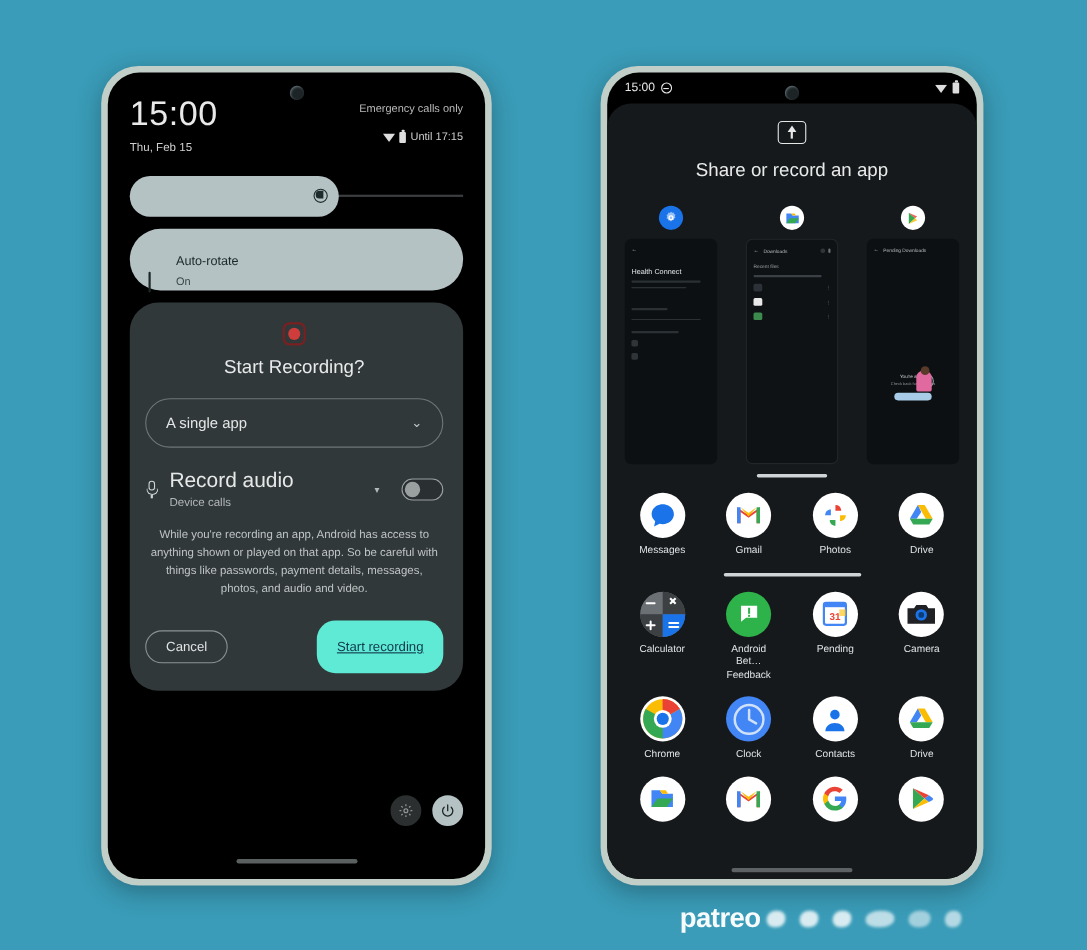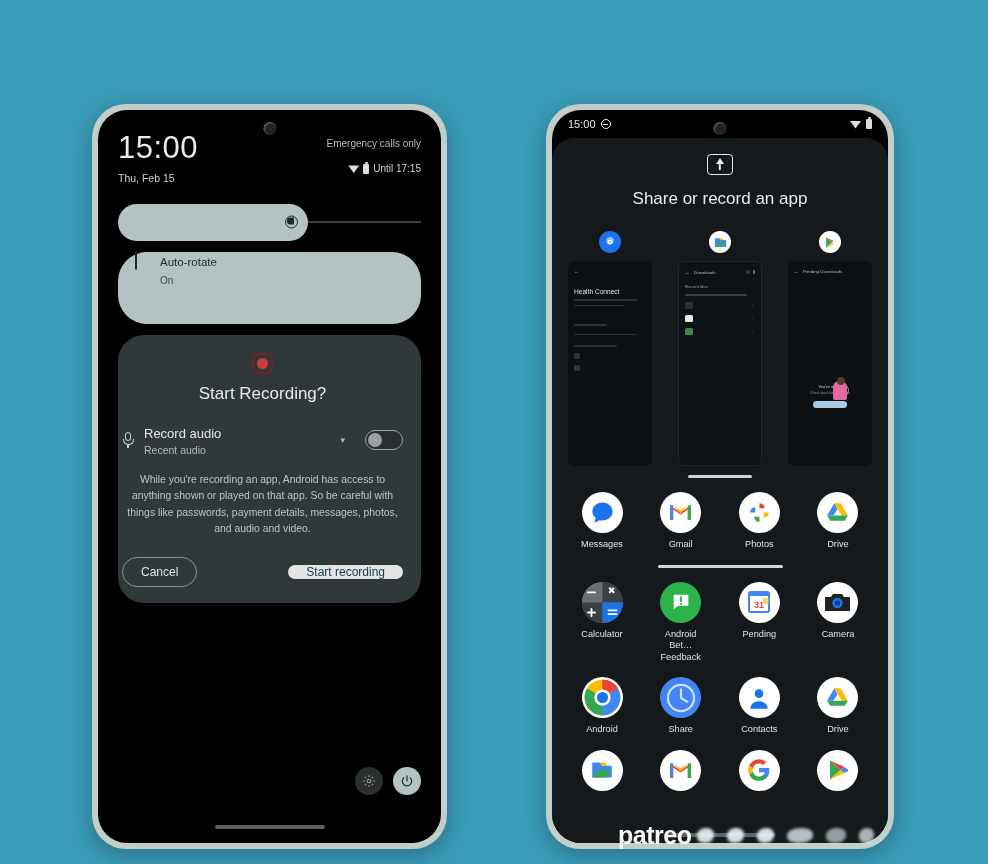--- a/index.html
+++ b/index.html
@@ -10,21 +10,20 @@
   }
   body { background: #3a9cb8; position: relative; }
 
   
   .phone {
     position: absolute;
     border-radius: 34px;
     background: #c2cfc8;
     padding: 6px;
     box-shadow: 0 6px 22px rgba(0,0,0,.28);
-    margin-top: 44px;
   }
   .phone .screen {
     width: 100%; height: 100%;
     background: #000;
     border-radius: 29px;
     overflow: hidden;
     position: relative;
   }
   #phone-left  { left: 92px;  top: 60px;  width: 355px; height: 745px; }
   #phone-right { left: 546px; top: 60px;  width: 348px; height: 745px; }
@@ -58,75 +57,75 @@
   }
   .slider-knob-ic {
     position: absolute; left: 167px; top: 50%; transform: translateY(-50%);
     width: 13px; height: 13px; border-radius: 50%;
     border: 1.6px solid #1d2b2c; background: #b5c2c3;
   }
   .slider-knob-ic::after{ content:""; position:absolute; left:1.4px; top:1.4px; width:6.4px; height:6.4px; background:#1d2b2c; border-radius:50% 0 0 50%;}
 
   .tile-row { display: flex; gap: 10px; margin-top: 11px; }
   .tile {
-    flex: 1; height: 72px; border-radius: 29px;
-    display: flex; align-items: flex-start; gap: 11px; padding: 0 15px;
+    flex: 1; height: 56px; border-radius: 29px;
+    display: flex; align-items: flex-end; gap: 11px; padding: 0 15px;
   }
   .tile.on  { background: #b5c2c3; color: #1c2728; }
   .tile.off { background: #2b2f30; color: #d7dbdb; }
   .tile .t-lbl { font-size: 11.5px; line-height: 1.25; }
   .tile .t-sub { font-size: 10px; opacity: .82; }
   .t-ic { width: 16px; height: 16px; flex: none; position: relative; }
   .ic-rotate { border: 1.4px solid currentColor; border-radius: 3px; width: 10px; height: 14px; margin-left:2px;}
   .ic-qr { width: 15px; height: 15px; position: relative; }
   .ic-qr span { position:absolute; width:5px; height:5px; border:1.4px solid currentColor;}
   .ic-qr span:nth-child(1){left:0;top:0;} .ic-qr span:nth-child(2){right:0;top:0;}
   .ic-qr span:nth-child(3){left:0;bottom:0;} .ic-qr span:nth-child(4){right:0;bottom:0;}
   .chev-r { margin-left:auto; font-size: 12px; opacity:.8; }
 
   
   .dialog {
     margin-top: 11px;
     background: #31383a;
     border-radius: 26px;
-    padding: 18px 18px 16px 4px;
+    padding: 18px 18px 16px 14px;
     text-align: center;
   }
   .rec-badge { width: 21px; height: 21px; margin: 0 auto 10px; position: relative; }
   .rec-badge .b-out { position:absolute; inset:0; border:2px solid #7a2020; border-radius:6px;}
   .rec-badge .b-in  { position:absolute; left:5px; top:5px; width:11px; height:11px; border-radius:50%; background:#cf3c3c;}
   .dlg-title { font-size: 17px; color: #e8eaea; font-weight: 400; margin-bottom: 18px; }
   .dlg-select {
     height: 45px; border: 1px solid #6e7678; border-radius: 23px;
     display: flex; align-items: center; padding: 0 18px;
     color: #e3e6e6; font-size: 13.5px; text-align: left;
   }
   .dlg-select .chev { margin-left: auto; font-size: 12px; color:#c8cccc; }
   .audio-row { display: flex; align-items: center; gap: 10px; margin-top: 20px; text-align: left; }
   .ic-mic { width: 12px; height: 16px; position: relative; flex:none; }
   .ic-mic .m-cap { position:absolute; left:3px; top:0; width:6px; height:9px; border-radius:3px; border:1.3px solid #cfd3d3;}
   .ic-mic .m-arc { position:absolute; left:0.5px; top:7px; width:11px; height:6px; border:1.3px solid #cfd3d3; border-top:none; border-radius:0 0 7px 7px;}
   .ic-mic .m-stem{ position:absolute; left:5.3px; top:13px; width:1.3px; height:3px; background:#cfd3d3;}
-  .audio-txt .a-lbl { font-size: 13px; color: #e6e8e8; }
+  .audio-txt .a-lbl { font-size: 19px; color: #e6e8e8; }
   .audio-txt .a-sub { font-size: 10.5px; color: #b3b8b8; margin-top: 2px; }
   .a-caret { margin-left: auto; font-size: 9px; color:#b3b8b8; }
   .toggle {
     width: 38px; height: 20px; border-radius: 10px;
     background: #2a2f31; border: 1.4px solid #9aa0a0; position: relative; flex:none; margin-left: 10px;
   }
   .toggle .knob { position:absolute; left: 2px; top: 2px; width: 14px; height: 14px; border-radius:50%; background:#9aa0a0;}
   .dlg-body { font-size: 10.4px; line-height: 1.6; color: #bfc4c4; margin-top: 16px; padding: 0 4px; }
   .dlg-actions { display: flex; align-items: center; justify-content: space-between; margin-top: 19px; }
   .btn-cancel {
     border: 1px solid #8b9292; border-radius: 17px; height: 30px; padding: 0 18px;
     display: flex; align-items: center; color: #dfe3e3; font-size: 12px;
   }
   .btn-start {
-    background: #e5e5e5; color: #123a4d; border-radius: 17px; height: 14px; padding: 0 18px;
-    display: flex; align-items: center; font-size: 12px;
+    background: #5eead4; color: #123a4d; border-radius: 17px; height: 48px; padding: 0 18px;
+    display: flex; align-items: center; font-size: 12px; text-decoration: underline;
   }
 
   .qs-foot { position: absolute; right: 20px; bottom: 48px; display: flex; gap: 10px; align-items: center; }
   .foot-btn { width: 28px; height: 28px; border-radius: 50%; display:flex; align-items:center; justify-content:center; }
   .foot-btn.dark { background: #2b2f30; color:#8e9494; }
   .foot-btn.light{ background: #b5c2c3; color:#1c2728; }
   .home-bar {
     position:absolute; left:50%; transform:translateX(-50%); bottom: 14px;
     width: 110px; height: 4px; border-radius: 2px; background:#5a5f60;
   }
@@ -247,30 +246,34 @@
         </div>
       </div>
 
       <div class="dialog">
         <div class="rec-badge">
           <span class="b-out"></span>
             <span class="b-in"></span>
         </div>
         <div class="dlg-title">Start Recording?</div>
 
+        <div class="dlg-select">
+          <span>A single app</span>
+          <span class="chev">⌄</span>
+        </div>
 
         <div class="audio-row">
           <span class="ic-mic">
             <span class="m-cap"></span>
               <span class="m-arc"></span>
               <span class="m-stem"></span>
           </span>
           <span class="audio-txt">
             <span class="a-lbl">Record audio</span>
-            <span class="a-sub" style="display:block">Recent audio</span>
+            <span class="a-sub" style="display:block">Device calls</span>
           </span>
           <span class="a-caret">▾</span>
           <span class="toggle">
               <span class="knob"></span>
             </span>
         </div>
 
         <div class="dlg-body">While you're recording an app, Android has access to anything shown or played on that app. So be careful with things like passwords, payment details, messages, photos, and audio and video.</div>
 
         <div class="dlg-actions">
@@ -525,30 +528,30 @@
                 <path d="M2.5 6.5A11 11 0 0 0 12 23l5-8.5z" fill="#34a853"></path>
                 <path d="M21.5 6.5A11 11 0 0 1 12 23l5-8.5z" fill="#4285f4" opacity="0"></path>
                 <path d="M12 23a11 11 0 0 0 9.5-16.5H12z" fill="#4285f4" opacity="0"></path>
                 <path d="M21.5 6.5H12L17 15z" fill="#ea4335" opacity="0"></path>
                 <path d="M12 1 A11 11 0 0 1 21.5 6.5 L12 12 Z" fill="#ea4335"></path>
                 <path d="M21.5 6.5 A11 11 0 0 1 12 23 L12 12 Z" fill="#4285f4"></path>
                 <circle cx="12" cy="12" r="5" fill="#fff"></circle>
                   <circle cx="12" cy="12" r="3.4" fill="#1a73e8"></circle>
               </svg>
             </div>
-            <div class="nm">Android</div>
+            <div class="nm">Chrome</div>
           </div>
           <div class="app">
             <div class="ico" style="background:#4285f4">
               <svg width="34" height="34" viewBox="0 0 24 24" fill="none" stroke="#cfe0fb" stroke-width="1.6">
                 <circle cx="12" cy="12" r="9.2"></circle>
                   <path d="M12 12V6M12 12l4.5 2.6" stroke-linecap="round"></path>
               </svg>
             </div>
-            <div class="nm">Share</div>
+            <div class="nm">Clock</div>
           </div>
           <div class="app">
             <div class="ico">
               <svg width="26" height="26" viewBox="0 0 24 24">
                   <circle cx="12" cy="8" r="4" fill="#1a73e8"></circle>
                   <path d="M4 22c0-4.4 3.6-7 8-7s8 2.6 8 7z" fill="#1a73e8"></path>
                 </svg>
             </div>
             <div class="nm">Contacts</div>
           </div>

